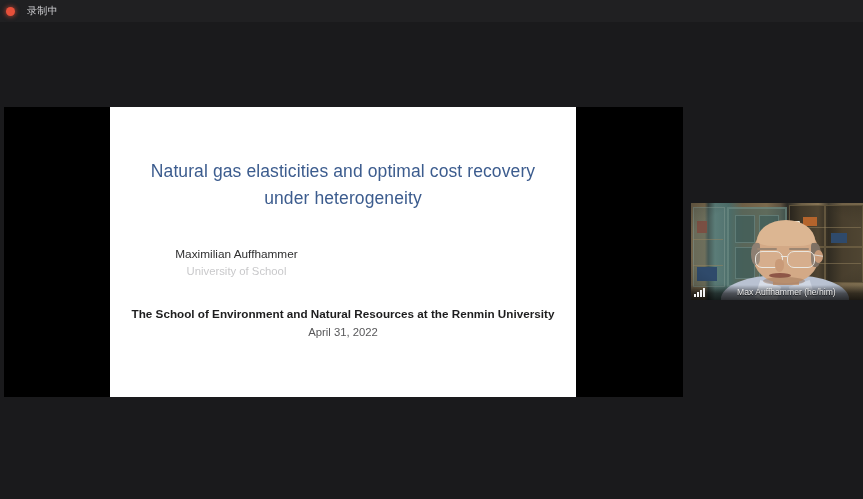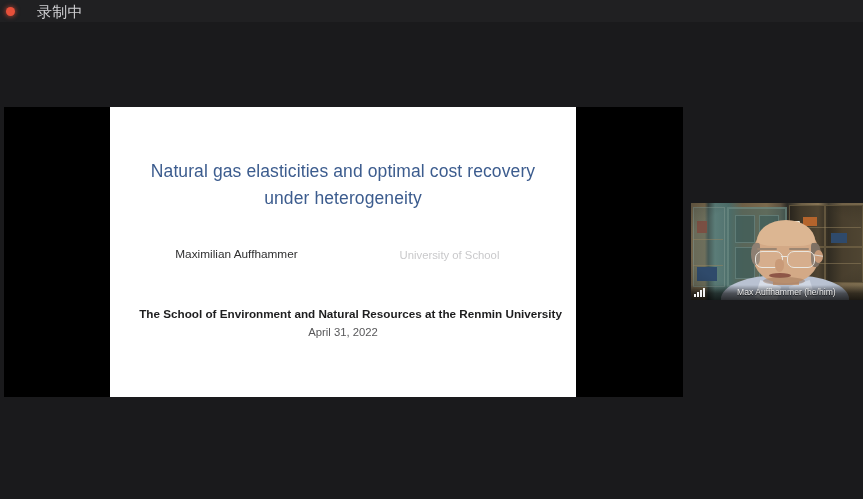--- a/index.html
+++ b/index.html
@@ -38,23 +38,23 @@
   }
   .rec-dot {
     width: 9px;
     height: 9px;
     border-radius: 50%;
     background: #e8503a;
     box-shadow: 0 0 4px 1px rgba(232,80,58,.55);
     flex: 0 0 auto;
   }
   .rec-label {
-    margin-left: 22px;
+    margin-left: 12px;
     color: #cfcfd2;
-    font-size: 15px;
+    font-size: 10px;
     line-height: 1;
     letter-spacing: .3px;
     white-space: nowrap;
   }
 
   
   #stage {
     position: absolute;
     left: 4px;
     top: 107px;
@@ -105,20 +105,21 @@
     line-height: 16px;
     font-weight: 400;
   }
 
   .authors {
     position: absolute;
     left: 20px;
     top: 139px;
     width: 426px;
     display: flex;
+    flex-direction: column;
   }
   .author-col {
     width: 50%;
     text-align: center;
   }
   .author-name {
     color: #2f2f30;
     font-size: 11.8px;
     line-height: 16px;
   }
@@ -127,21 +128,21 @@
     font-size: 11.3px;
     line-height: 16px;
     margin-top: 1px;
   }
 
   .venue {
     position: absolute;
     left: 14px;
     top: 199px;
     width: 438px;
-    text-align: right;
+    text-align: center;
     color: #1d1d1e;
     font-size: 11.7px;
     font-weight: 700;
     line-height: 16px;
   }
   .slide-date {
     position: absolute;
     left: 14px;
     top: 217px;
     width: 438px;

